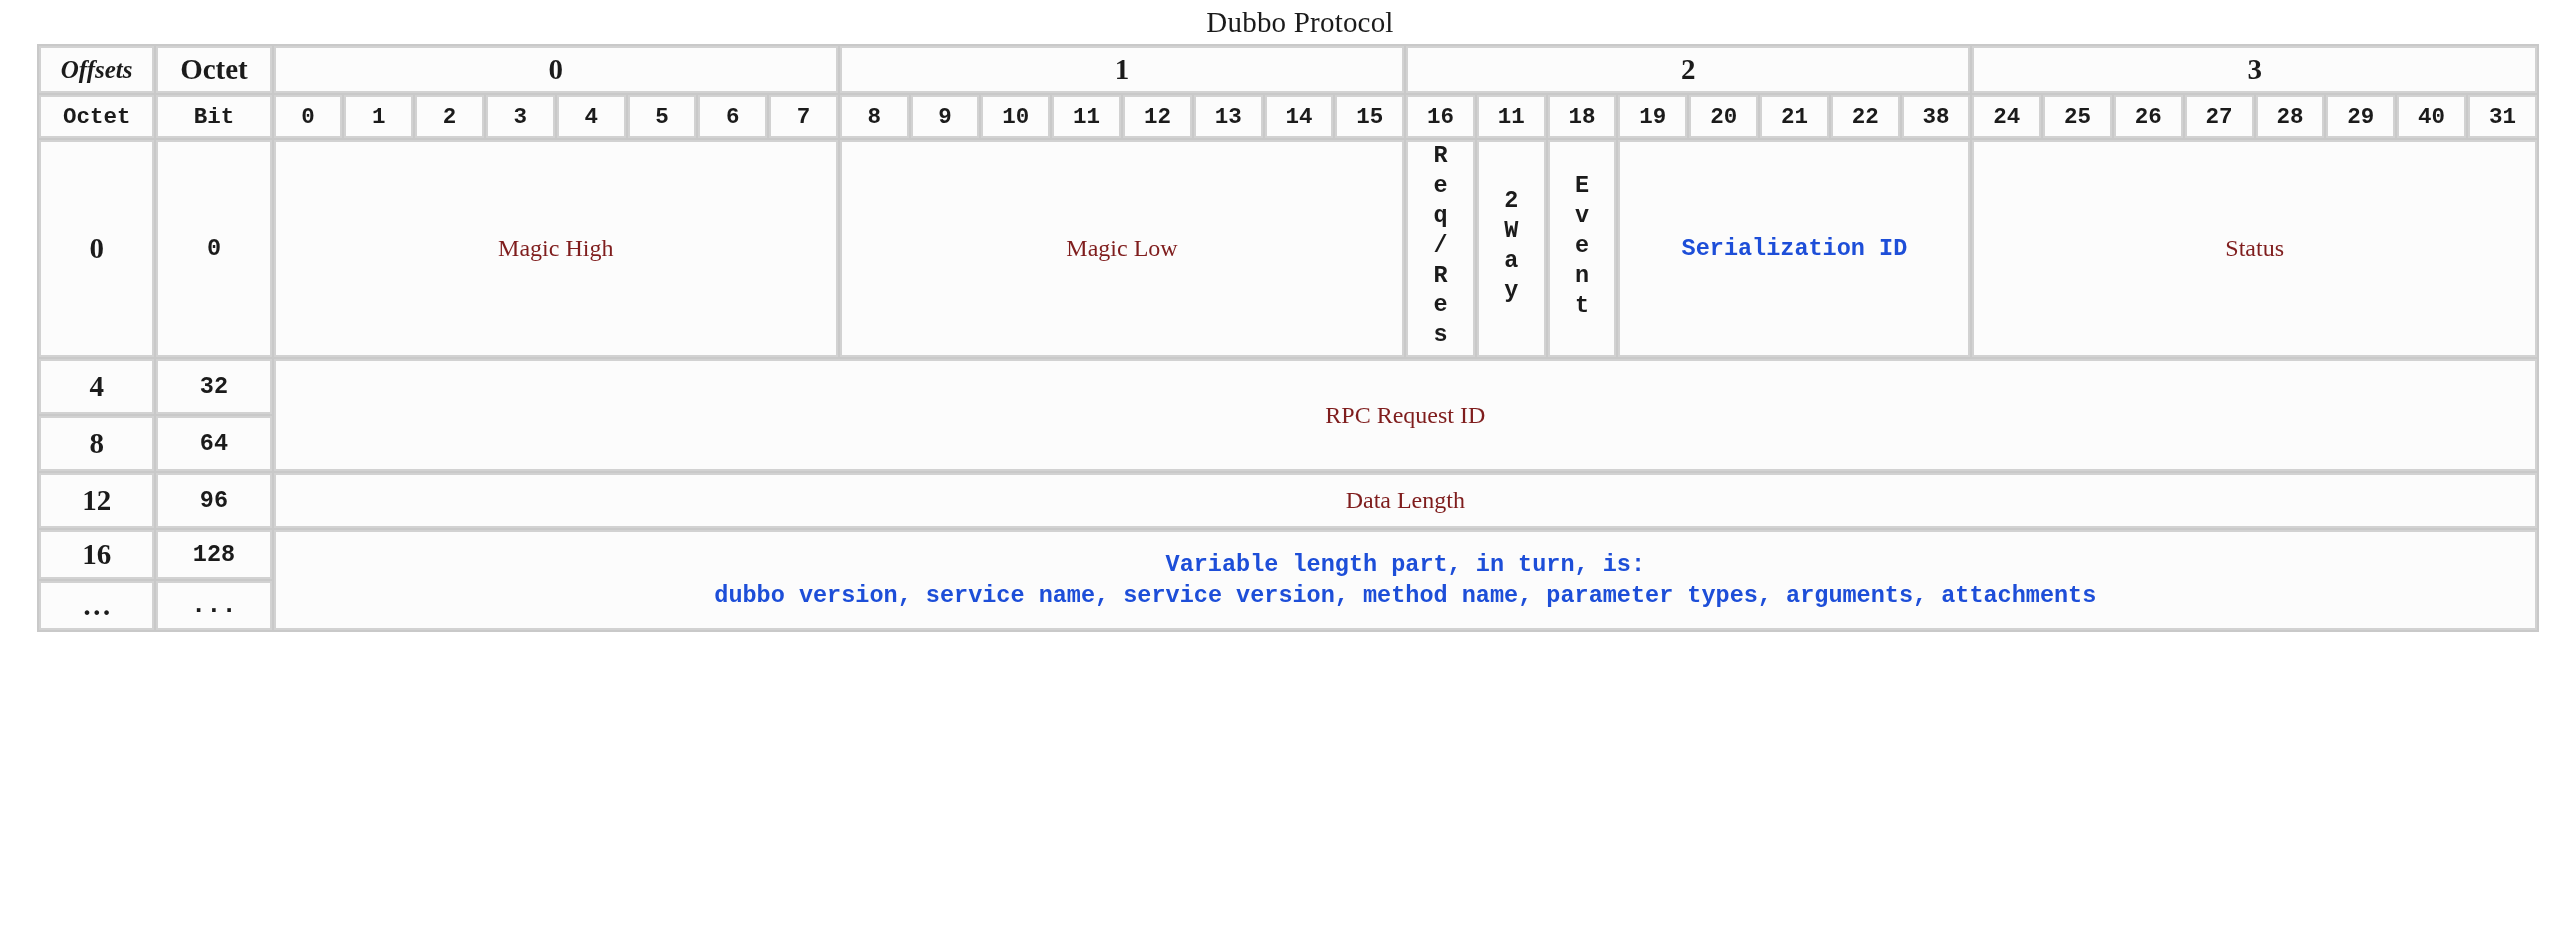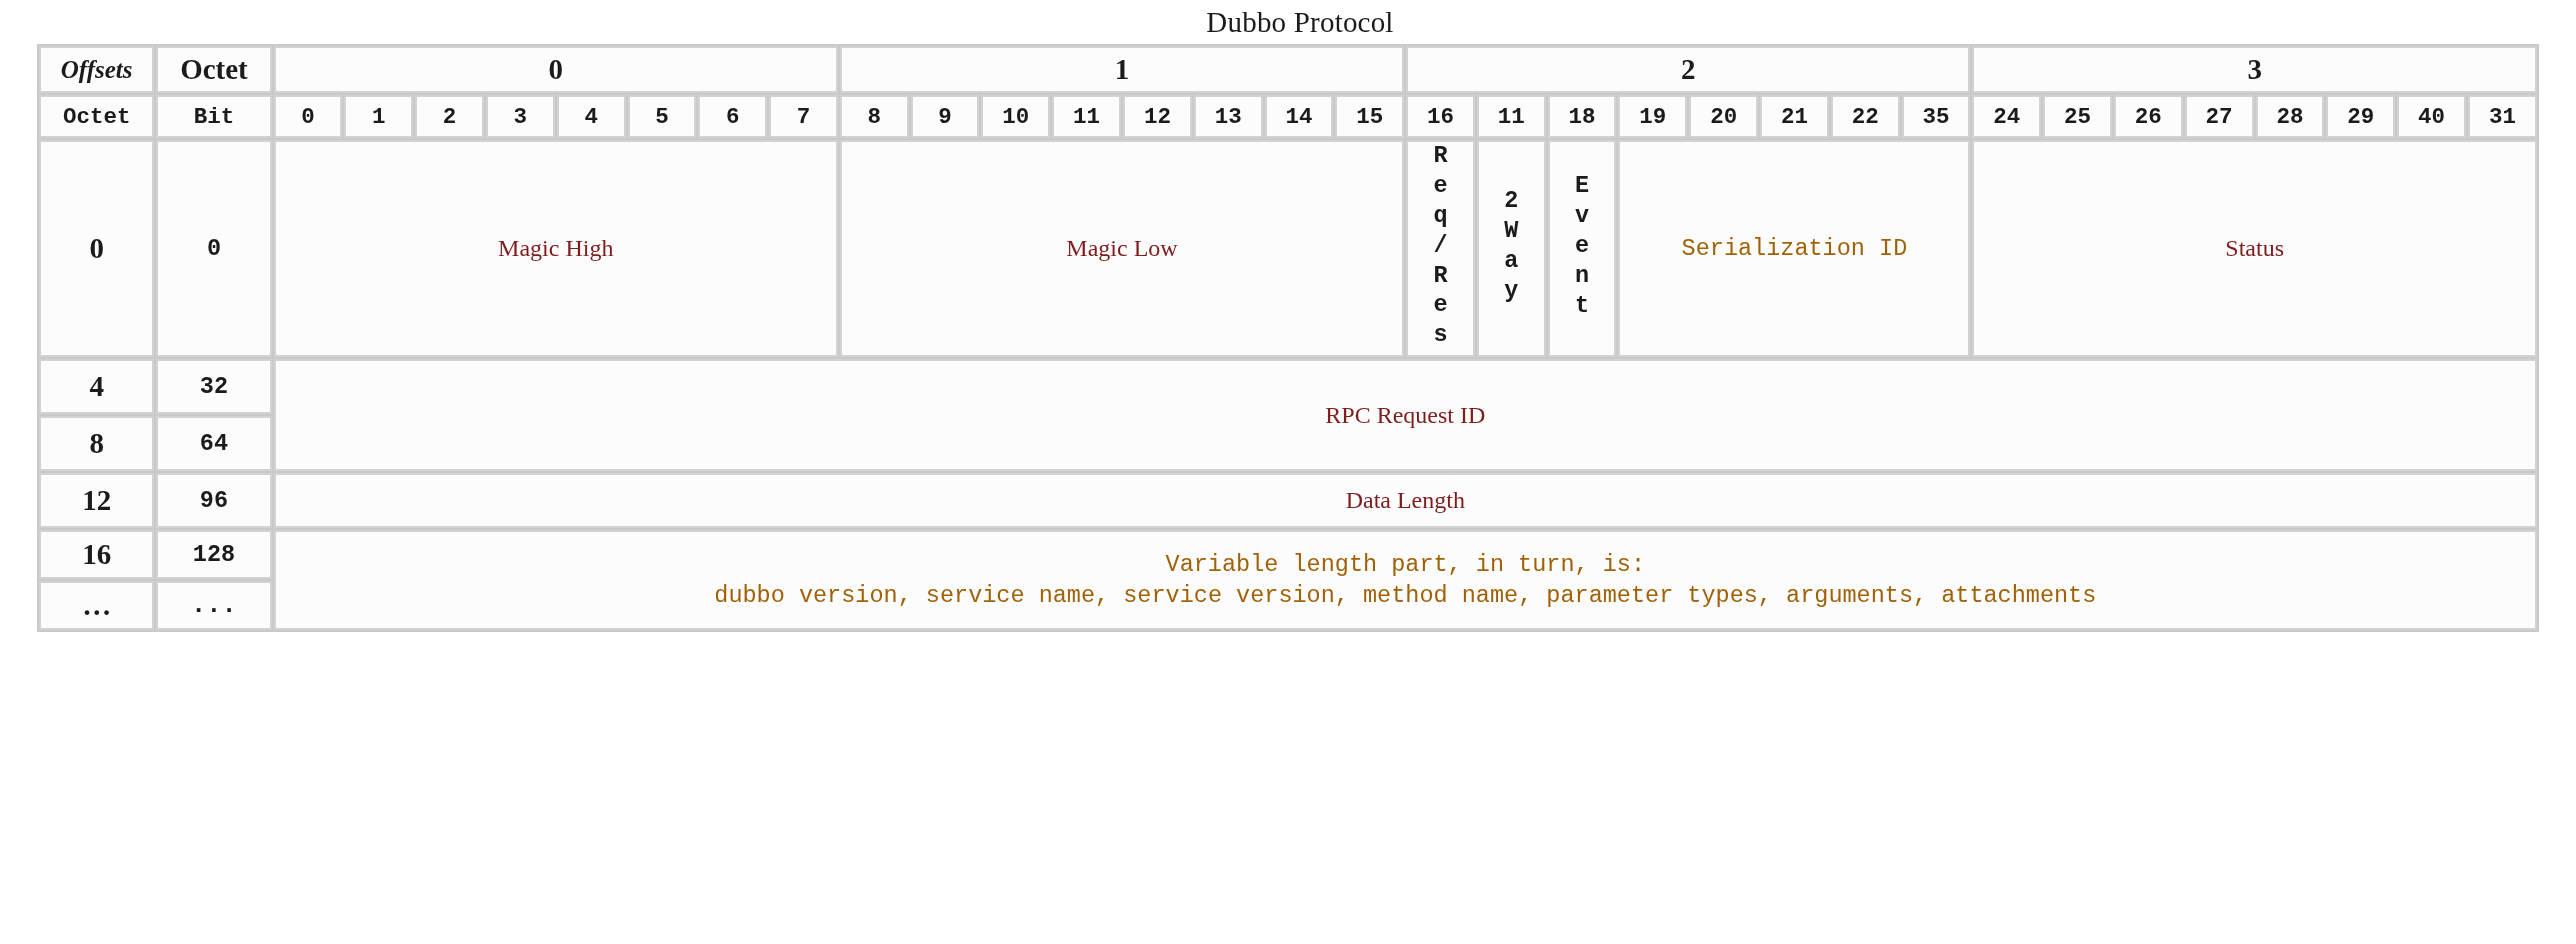--- a/index.html
+++ b/index.html
@@ -54,21 +54,21 @@
     font-family:"Liberation Mono","DejaVu Sans Mono",monospace;
     font-weight:bold;font-size:23.5px;
     letter-spacing:2.9px;
     line-height:29px;
     display:inline-block;
     white-space:pre-line;
   }
   .midrow{height:51px;}
 
   .bigfield{font-family:"Liberation Serif",serif;font-size:24px;color:#7f1d1d;}
-  .monofield{font-family:"Liberation Mono","DejaVu Sans Mono",monospace;font-weight:normal;font-size:23.5px;line-height:31px;color:#a16207;}
+  .monofield{font-family:"Liberation Mono","DejaVu Sans Mono",monospace;font-weight:bold;font-size:23.5px;line-height:31px;color:#1d4ed8;}
   .ell{font-family:"Liberation Mono","DejaVu Sans Mono",monospace;font-weight:bold;font-size:25.4px;}
   .ell-serif{font-family:"Liberation Serif",serif;font-weight:bold;font-size:29px;}
 </style>
 </head>
 <body>
 
 <div class="page">
 
   <div class="title">Dubbo Protocol</div>
 
@@ -108,21 +108,21 @@
         <td class="bitnum">13</td>
         <td class="bitnum">14</td>
         <td class="bitnum">15</td>
         <td class="bitnum">16</td>
         <td class="bitnum">11</td>
         <td class="bitnum">18</td>
         <td class="bitnum">19</td>
         <td class="bitnum">20</td>
         <td class="bitnum">21</td>
         <td class="bitnum">22</td>
-        <td class="bitnum">35</td>
+        <td class="bitnum">38</td>
         <td class="bitnum">24</td>
         <td class="bitnum">25</td>
         <td class="bitnum">26</td>
         <td class="bitnum">27</td>
         <td class="bitnum">28</td>
         <td class="bitnum">29</td>
         <td class="bitnum">40</td>
         <td class="bitnum">31</td>
       </tr>
 

